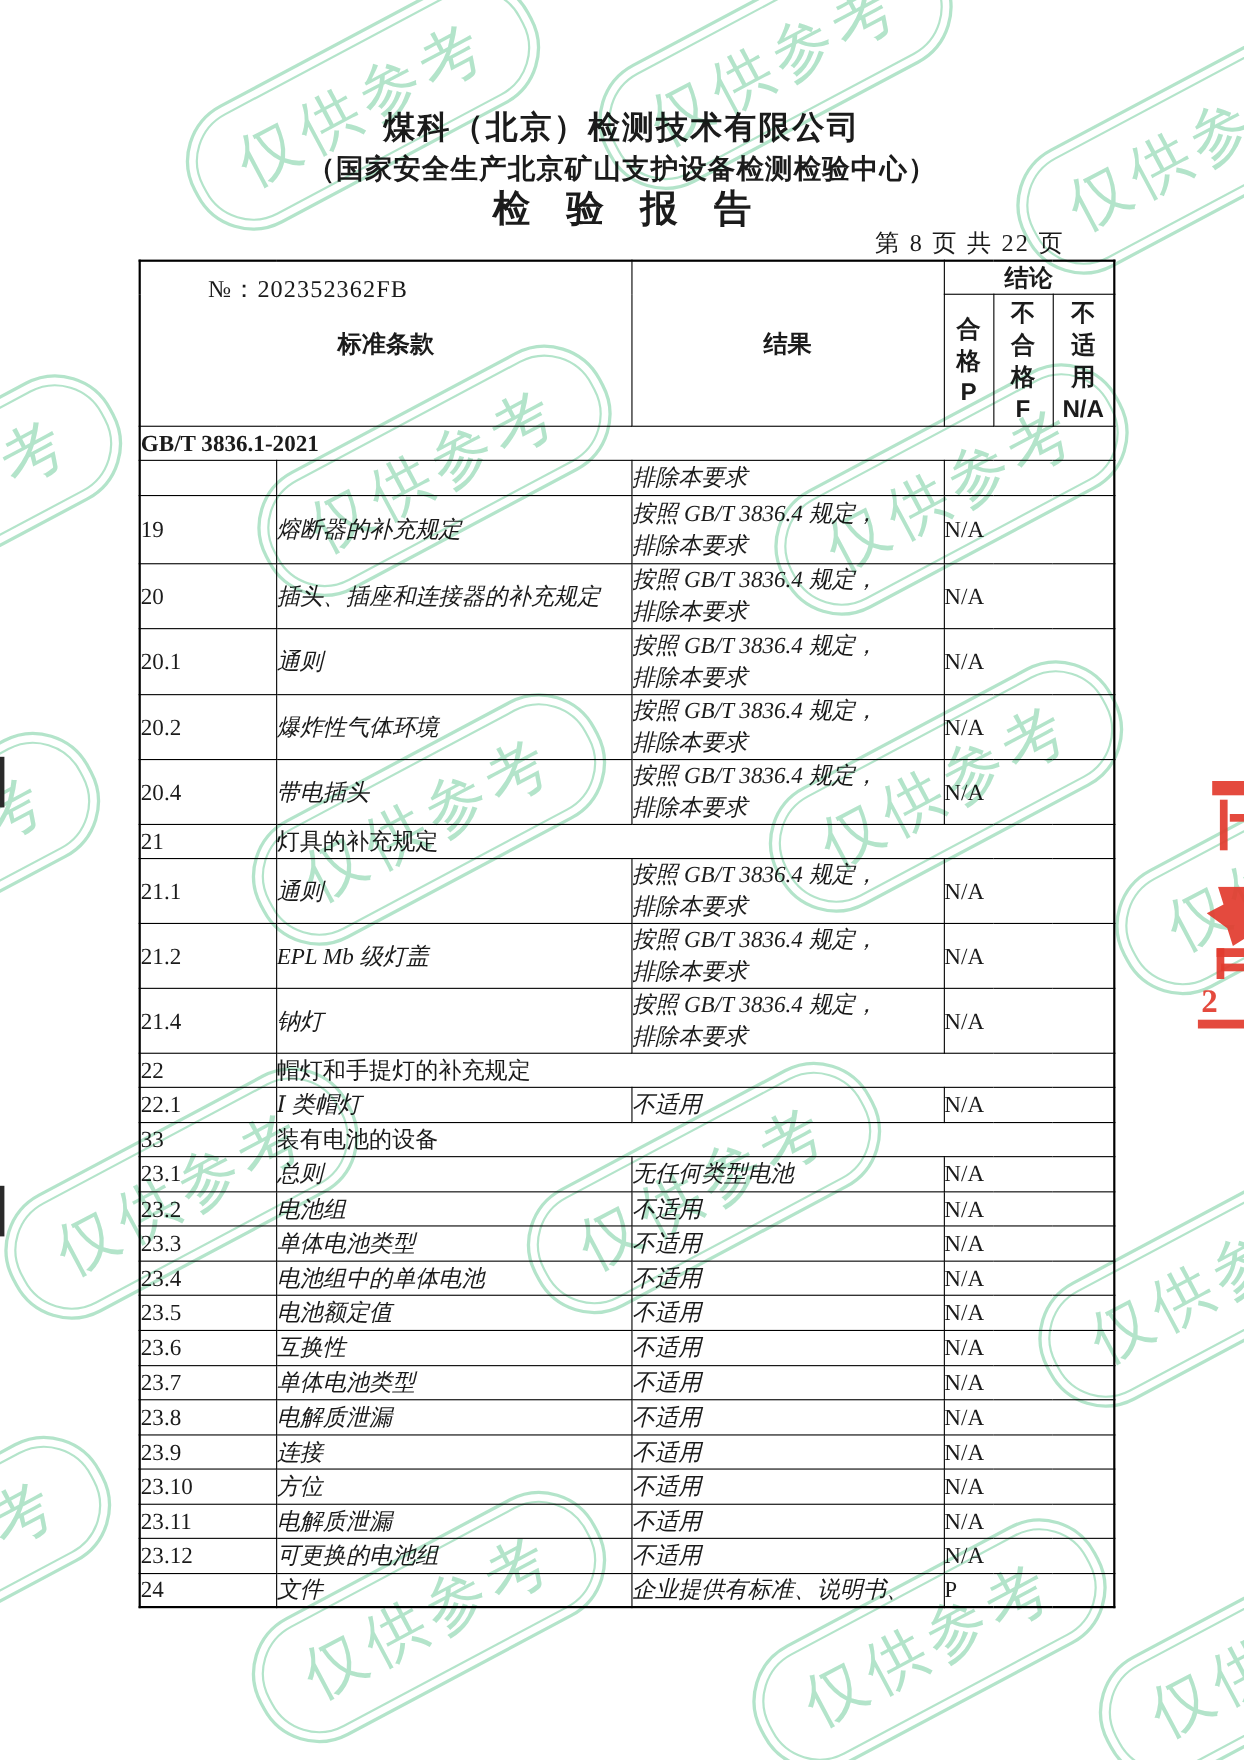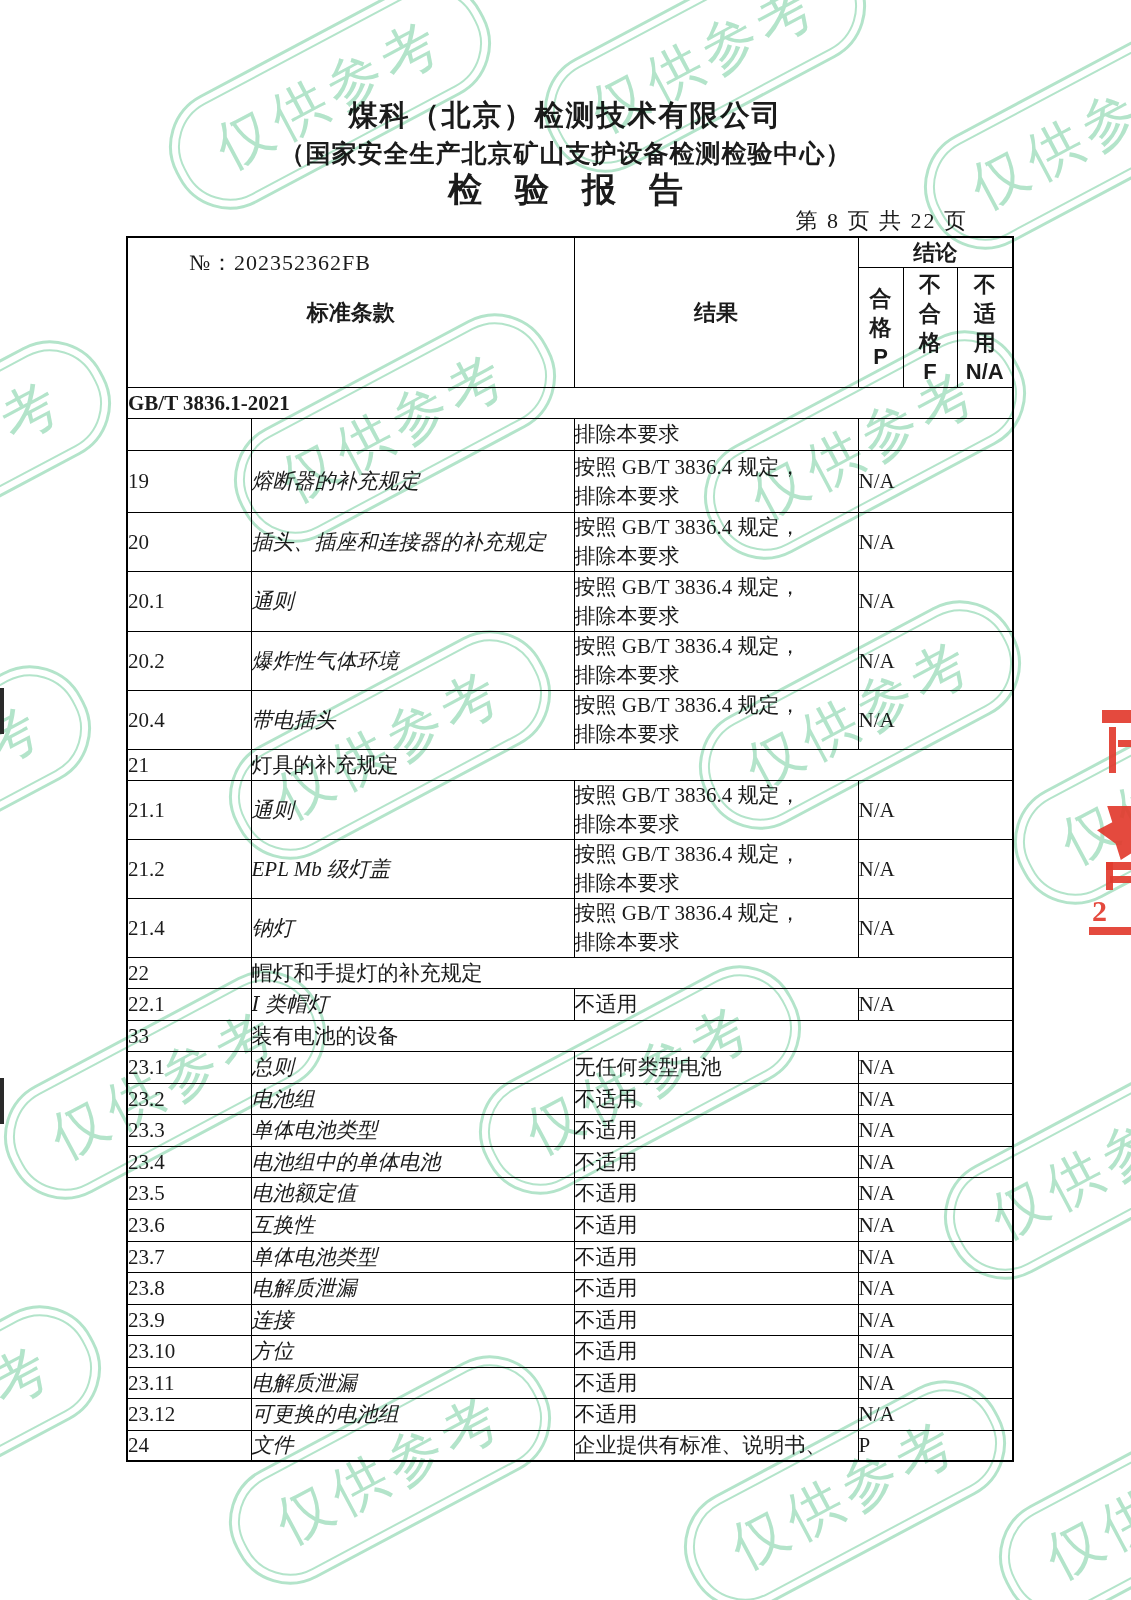--- a/index.html
+++ b/index.html
@@ -39,21 +39,21 @@
     border:1px solid #000;padding:0;vertical-align:middle;
     font-size:21px;line-height:29px;overflow:hidden;
   }
   table.report th{
     font-family:"Liberation Sans","DejaVu Sans",sans-serif;
     font-weight:bold;text-align:center;font-size:22px;
   }
   .h-sub{white-space:pre-line;line-height:27px;font-size:21px;}
   .c-num{padding-left:14px;}
   .c-title{padding-left:18px;font-style:italic;}
-  .c-result{padding-left:15px;white-space:pre-line;}
+  .c-result{padding-left:15px;white-space:pre-line;font-style:italic;}
   .c-concl{padding-left:12px;}
   .c-section-full{font-weight:bold;font-size:22px;padding-left:6px;}
   .c-section{padding-left:18px;}
 
   
   .wm{
     position:absolute;width:340px;height:116px;
     border:3px solid #a6dfc1;border-radius:58px;
     outline:2px solid #a6dfc1;outline-offset:-11px;
     display:flex;align-items:center;justify-content:center;

